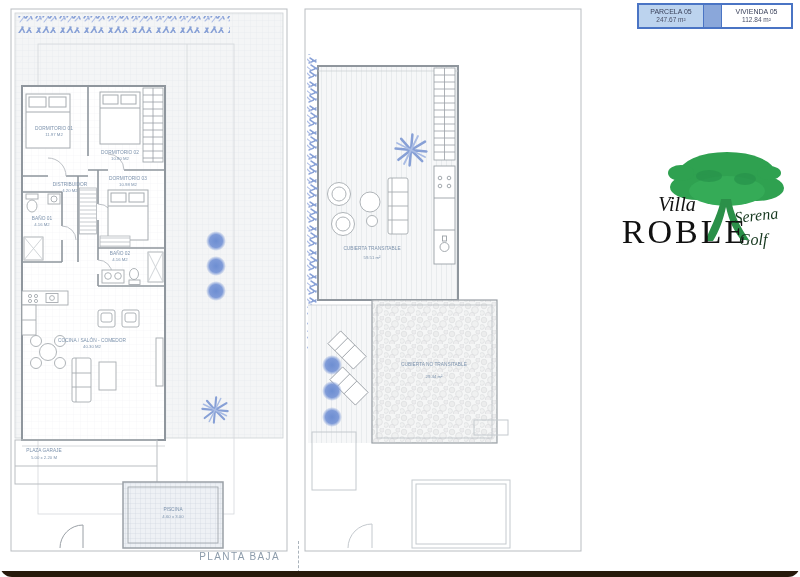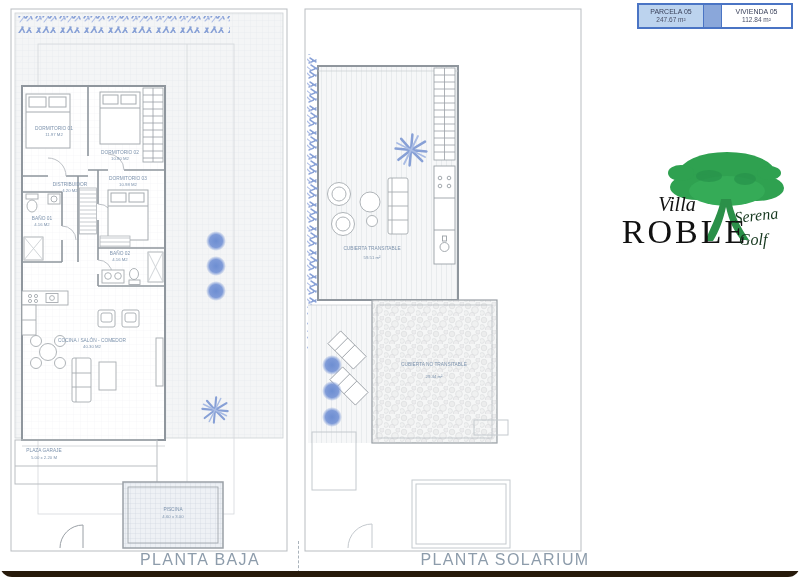--- a/index.html
+++ b/index.html
@@ -2,22 +2,22 @@
 <html><head>
 <meta charset="utf-8">
 <style>
   html,body{margin:0;padding:0;background:#ffffff;}
   .sheet{position:relative;width:800px;height:577px;background:#fff;overflow:hidden;
          font-family:"Liberation Sans",sans-serif;border-radius:12px;}
   .plan{position:absolute;top:8px;width:278px;height:545px;}
   .plan-left{left:10px;}
   .plan-right{left:304px;}
   .plan svg{display:block;}
-  .plan-title{position:absolute;top:551px;font-size:16px;letter-spacing:1.4px;
-              color:#8d9cab;text-align:center;}
+  .plan-title{position:absolute;top:551px;font-size:10px;letter-spacing:1.4px;
+              color:#8d9cab;text-align:right;}
   .title-baja{left:120px;width:160px;}
   .title-solarium{left:415px;width:180px;}
   .divider-dashed{position:absolute;left:298px;top:541px;height:32px;width:0;
                   border-left:1px dashed #aab3bb;}
   .bottom-bar{position:absolute;left:0;top:571px;width:800px;height:6px;background:#271a0b;}
   .info-table{position:absolute;left:637px;top:3px;width:156px;height:26px;
               border:2px solid #4a74c4;box-sizing:border-box;display:flex;background:#fff;}
   .info-cell{display:flex;flex-direction:column;justify-content:center;align-items:center;
              line-height:1.25;}
   .cell-parcela{flex:0 0 64px;background:#bcd3ee;border-right:1.5px solid #4a74c4;}
@@ -350,17 +350,16 @@
         <path d="M124 56 C122 68 116 80 108 98 L116 98 C122 88 126 78 129 64 C132 78 137 88 144 97 L152 97 C143 84 136 70 134 56 Z" fill="#2b9049"></path>
       </g>
       <text x="80" y="68" text-anchor="middle" font-family="Liberation Serif, serif" font-style="italic" font-size="20" fill="#111111">Villa</text>
       <text x="88" y="100" text-anchor="middle" font-family="Liberation Serif, serif" font-size="34" letter-spacing="3" fill="#111111">ROBLE</text>
       <text x="138" y="80" font-family="Liberation Serif, serif" font-style="italic" font-size="16" fill="#16381f" transform="rotate(-6 138 80)">Serena</text>
       <text x="142" y="102" font-family="Liberation Serif, serif" font-style="italic" font-size="16" fill="#16381f">Golf</text>
     </svg>
   </div>
 
   <div class="plan-title title-baja">PLANTA BAJA</div>
-  <div class="plan-title title-solarium">PLANTA SOLARIUM</div>
   <div class="divider-dashed"></div>
   <div class="bottom-bar"></div>
 
 </div>
 
 </body></html>

